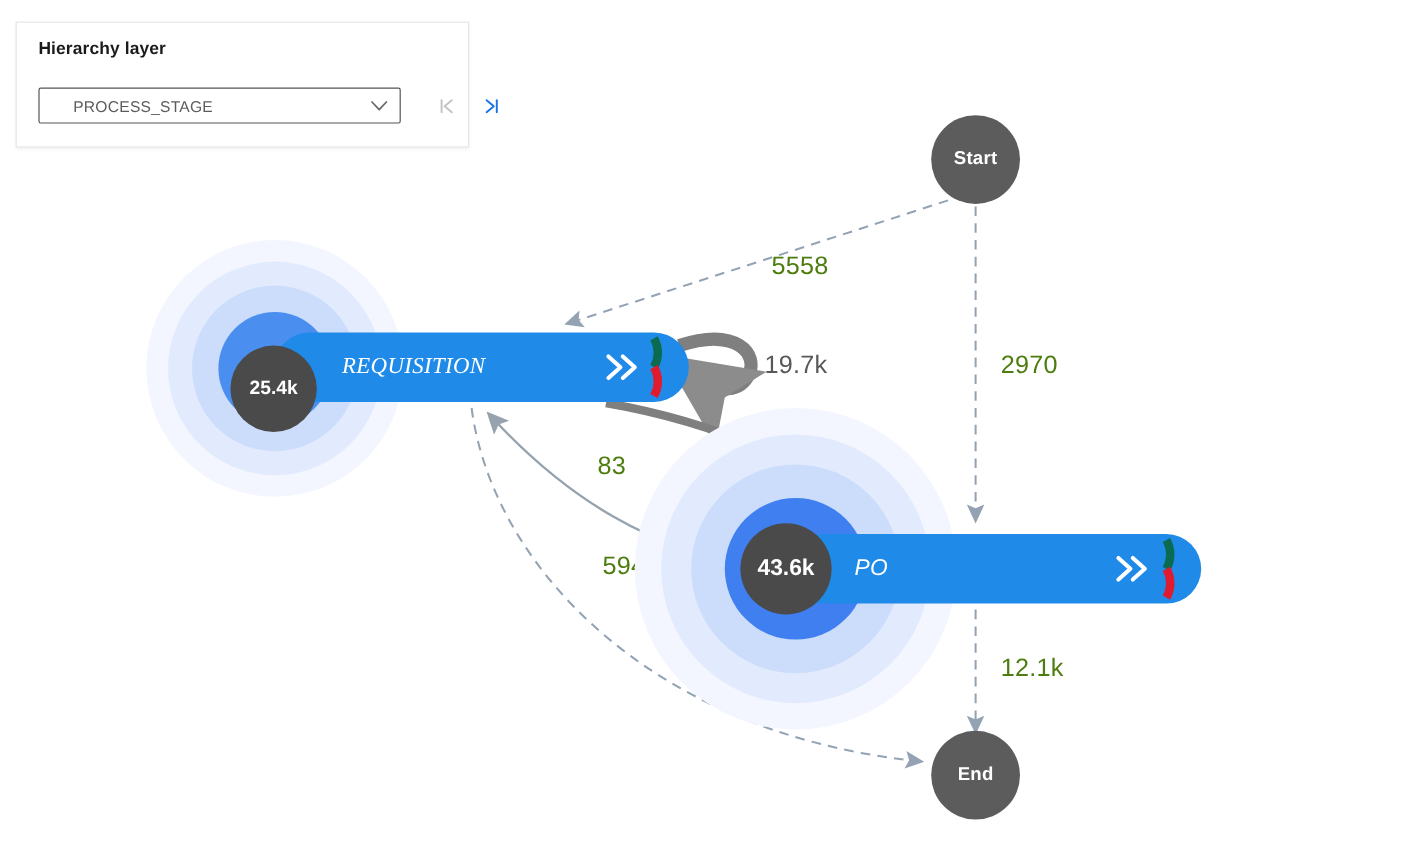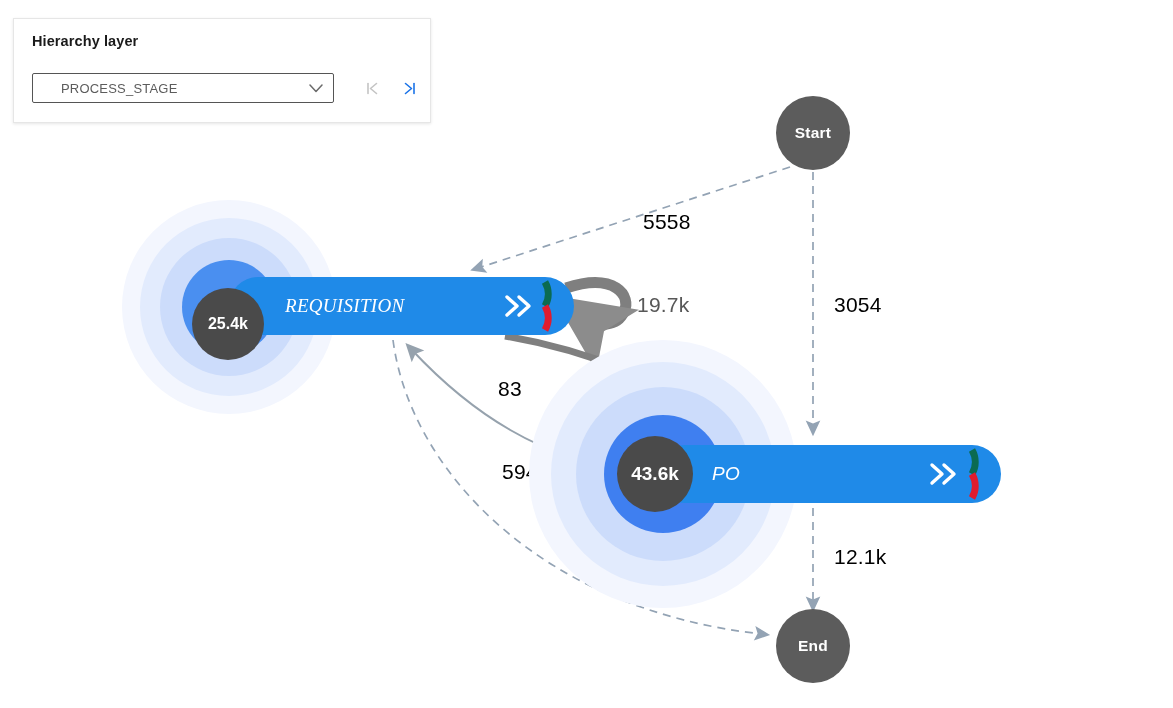--- a/index.html
+++ b/index.html
@@ -15,21 +15,21 @@
     overflow: hidden;
     font-family: "Liberation Sans", sans-serif;
     -webkit-font-smoothing: antialiased;
   }
 
   
   #control-panel {
     position: absolute;
     left: 13px;
     top: 18px;
-    width: 418px;
+    width: 378px;
     height: 105px;
     background: #ffffff;
     border: 1px solid #e6e6e6;
     box-shadow: 0 1px 3px rgba(0,0,0,0.10);
     box-sizing: border-box;
   }
   #panel-label {
     position: absolute;
     left: 18px;
     top: 14px;
@@ -167,21 +167,21 @@
   }
 
   
   .edge-label {
     position: absolute;
     font-size: 21px;
     white-space: nowrap;
     pointer-events: none;
     letter-spacing: 0.2px;
   }
-  .lbl-dashed { color: #000000; }
+  .lbl-dashed { color: #4d7c0f; }
   .lbl-solid  { color: #585858; font-size: 21px; }
 </style>
 </head>
 <body>
 
 <div id="control-panel">
   <div id="panel-label">Hierarchy layer</div>
 
   <div id="hierarchy-select">
     <span class="sel-value">PROCESS_STAGE</span>
@@ -231,21 +231,21 @@
     <path d="M 505,336 C 600,352 680,390 745,432" fill="none" stroke="#7f7f7f" stroke-width="7" stroke-linecap="butt" marker-end="url(#ah-thick)"></path>
 
     <path d="M 640,474 C 540,460 470,412 412,350" fill="none" stroke="#96a2ad" stroke-width="2" marker-end="url(#ah-thin)"></path>
 
     <path d="M 393,340 C 410,470 540,610 762,634" fill="none" stroke="#93a3b4" stroke-width="1.7" stroke-dasharray="8,6" marker-end="url(#ah-dashed)"></path>
 
     <path d="M 813,508 L 813,604" fill="none" stroke="#93a3b4" stroke-width="1.7" stroke-dasharray="8,6" marker-end="url(#ah-dashed)"></path>
   </svg>
 
   <div class="edge-label lbl-dashed" style="left:643px; top:210px;">5558</div>
-  <div class="edge-label lbl-dashed" style="left:834px; top:293px;">3054</div>
+  <div class="edge-label lbl-dashed" style="left:834px; top:293px;">2970</div>
   <div class="edge-label lbl-solid" style="left:637px; top:293px;">19.7k</div>
   <div class="edge-label lbl-dashed" style="left:681px; top:377px;">5046</div>
   <div class="edge-label lbl-dashed" style="left:498px; top:377px;text-align:right;">83</div>
   <div class="edge-label lbl-dashed" style="left:502px; top:460px;">594</div>
   <div class="edge-label lbl-dashed" style="left:834px; top:545px;">12.1k</div>
 
   <div class="activity-node" id="node-requisition" style="left:0; top:0;">
     <div class="glow" style="left:122px; top:200px; width:214px; height:214px; background:#f3f6fe;"></div>
     <div class="glow" style="left:140px; top:218px; width:178px; height:178px; background:#e2ebfd;"></div>
     <div class="glow" style="left:160px; top:238px; width:138px; height:138px; background:#ccdcfb;"></div>

